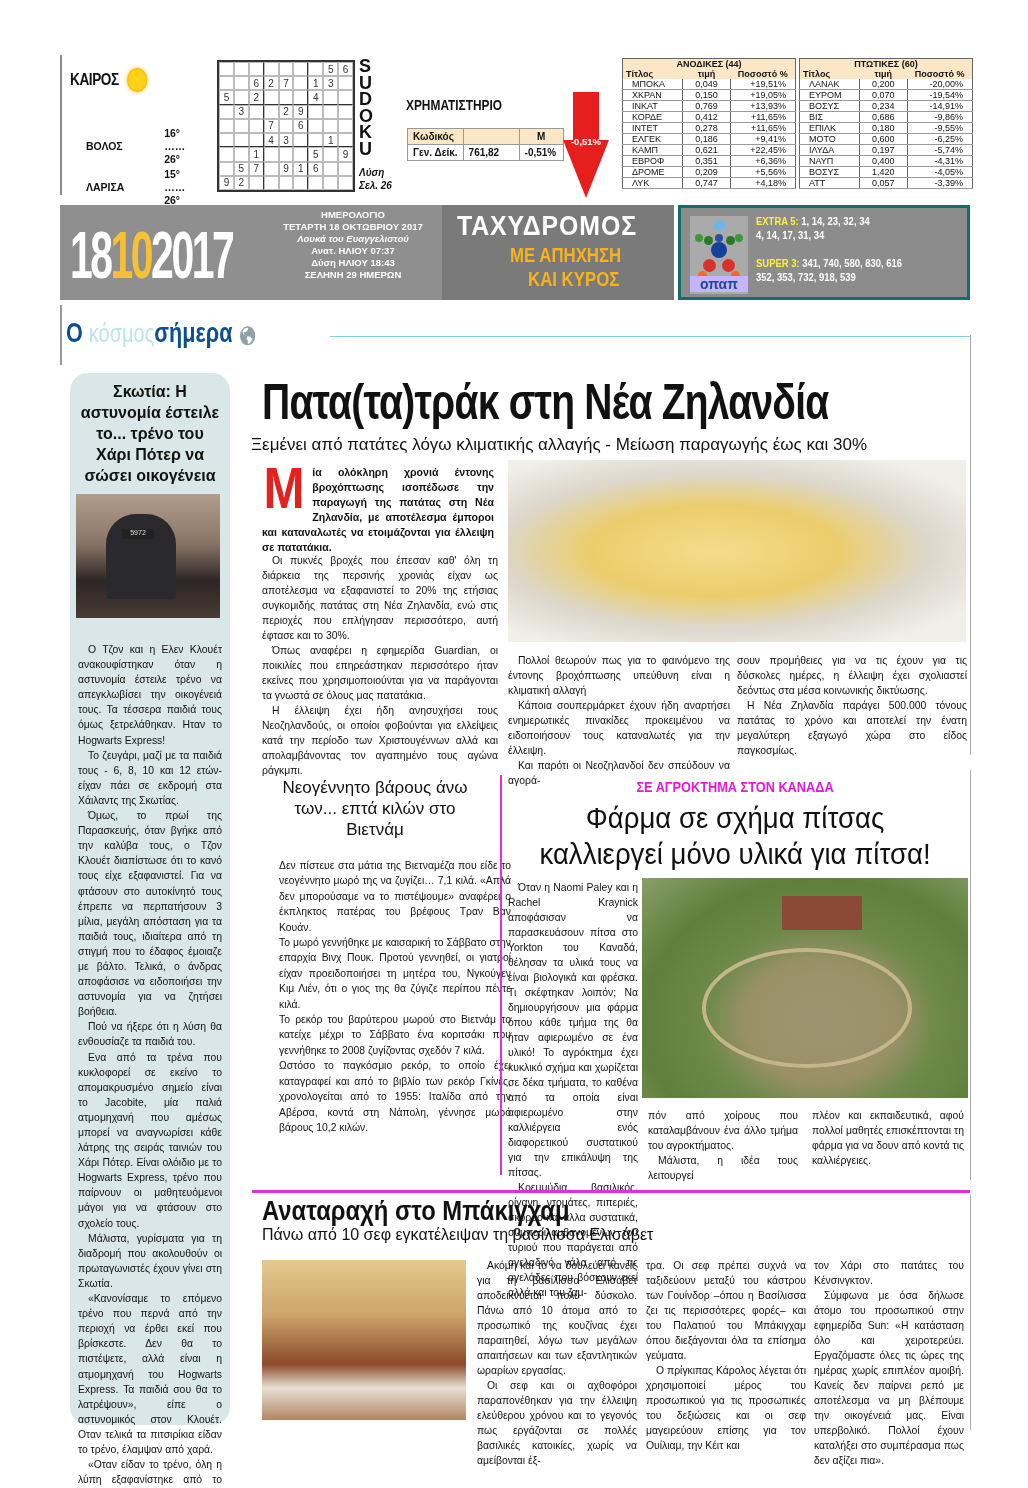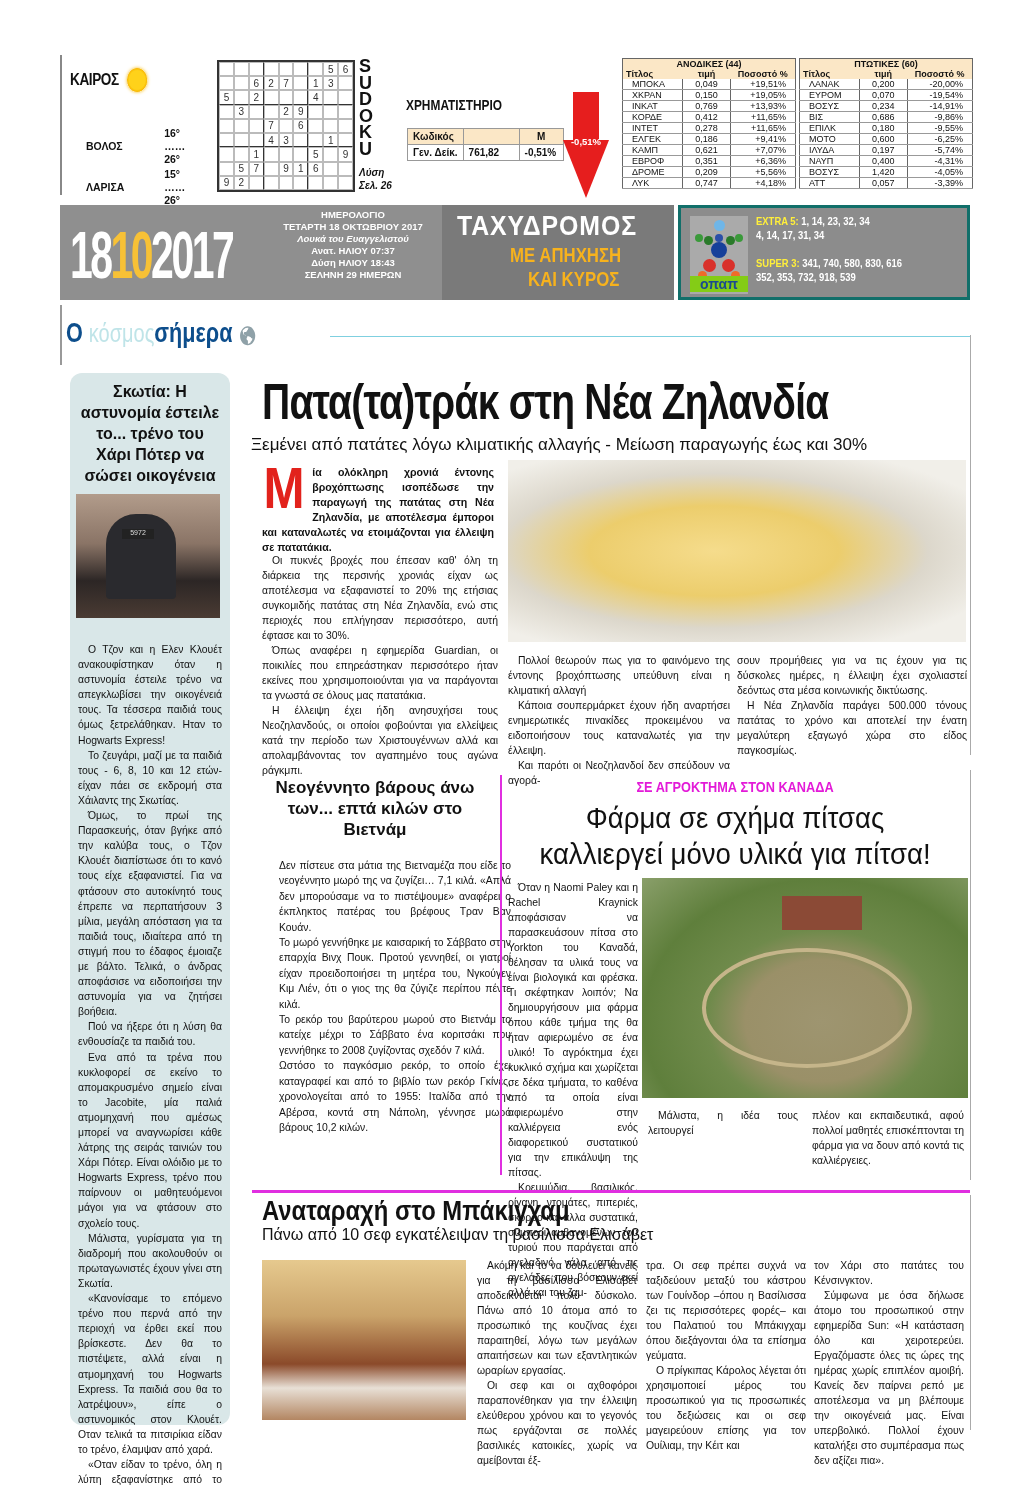--- a/index.html
+++ b/index.html
@@ -42,46 +42,46 @@
 #date-big{left:10px;top:10px;font-weight:bold;font-size:66px;color:#fff;letter-spacing:-4px;transform:scaleX(.62);transform-origin:left;line-height:80px}
 #date-big .hl{color:#f7c136}
 #date-info{left:208px;top:4px;width:170px;text-align:center;color:#fff;font-size:9.5px;font-weight:bold;line-height:12px}
 #post-banner{left:442px;top:205px;width:232px;height:95px;background:#7a7a7a}
 #post-title{left:15px;top:6px;color:#fff;font-weight:bold;font-size:27px;letter-spacing:1px;transform:scaleX(.92);transform-origin:left}
 #post-sub1,#post-sub2{color:#f7b21d;font-weight:bold;font-size:21px;transform:scaleX(.8);transform-origin:left}
 #post-sub1{left:68px;top:38px}
 #post-sub2{left:86px;top:62px}
 #opap{left:678px;top:205px;width:292px;height:95px;background:#8c8c8c;border:3px solid #116f6a}
 #opap-logo{left:9px;top:8px;width:58px;height:78px;background:#aaa;position:absolute}
-#opap-logo .word{position:absolute;bottom:2px;left:0;width:58px;text-align:center;font-size:14px;color:#1b4a8f;font-weight:bold;background:#84cc16}
+#opap-logo .word{position:absolute;bottom:2px;left:0;width:58px;text-align:center;font-size:14px;color:#1b4a8f;font-weight:bold;background:#c4b5fd}
 .ball{position:absolute;border-radius:50%}
 #opap-text{left:75px;top:6px;color:#fff;font-size:10.5px;font-weight:bold;line-height:14px;transform:scaleX(.9);transform-origin:left}
 #opap-text .y{color:#ffef3a}
 
 #section-logo{left:66px;top:318px;font-weight:bold;font-size:27px;color:#0d4e8c;transform:scaleX(.8);transform-origin:left;white-space:nowrap}
 #section-logo .mid{color:#bfe4e8;font-weight:normal;font-size:25px}
 #section-rule{left:330px;top:336px;width:640px;height:1px;background:#7fd0e0}
 
-#sidebar{left:70px;top:373px;width:160px;height:1052px;background:#d9e7e8;border-radius:12px;padding:8px 8px}
+#sidebar{left:70px;top:373px;width:160px;height:1052px;background:#d9e7e8;border-radius:18px;padding:8px 8px}
 #sidebar-title{text-align:center;font-weight:bold;font-size:16px;line-height:21px;color:#111}
 #sidebar-img{margin:8px 0 0 -2px;width:144px;height:124px;background:linear-gradient(180deg,#b29c8b 0%,#8a7466 40%,#2c2625 70%,#4a3b33 100%);position:relative}
 #sidebar-img .boiler{position:absolute;left:30px;top:20px;width:70px;height:85px;background:#2a2a2e;border-radius:30px 30px 4px 4px}
 #sidebar-img .plate{position:absolute;left:46px;top:35px;width:32px;height:10px;background:#222;color:#ddd;font-size:7px;text-align:center}
 #sidebar-body{margin-top:24px;font-size:10.4px;line-height:15.1px;text-align:justify}
 #sidebar-body p{text-indent:10px}
 
 .col{position:absolute;font-size:10.4px;line-height:15px;text-align:justify}
 .col p{text-indent:10px}
 #h1{left:262px;top:373px;font-weight:bold;font-size:50px;letter-spacing:-1px;transform:scaleX(.78);transform-origin:left;white-space:nowrap}
 #sub1{left:251px;top:435px;font-size:17px;white-space:nowrap;color:#111}
 #lead{left:262px;top:465px;width:232px;font-weight:bold;font-size:10.6px;line-height:15px;text-align:justify}
 #dropcap{float:left;color:#e2221c;font-weight:bold;font-size:58px;line-height:46px;margin:0 4px 0 -2px;transform:scaleX(.85)}
 #chip-img{left:508px;top:460px;width:458px;height:182px;background:radial-gradient(ellipse at 45% 50%,#f5dc8c 0%,#eccd6c 35%,#dcd7cb 60%,#f1efe9 85%)}
 
-#h2{left:270px;top:777px;width:210px;text-align:center;font-weight:bold;font-size:17px;line-height:21px}
+#h2{left:270px;top:777px;width:210px;text-align:center;font-weight:normal;font-size:17px;line-height:21px}
 #pink-vline{left:500px;top:775px;width:2px;height:400px;background:#e02fe0}
 #kicker{left:520px;top:778px;width:430px;text-align:center;color:#e31ad8;font-weight:bold;font-size:15px;transform:scaleX(.85)}
 #h3{left:505px;top:800px;width:460px;text-align:center;font-size:30px;line-height:36px;transform:scaleX(.92)}
 #farm-img{left:642px;top:878px;width:326px;height:220px;background:radial-gradient(ellipse at 55% 65%,#9e9570 0%,#9a9068 30%,#6f8a4b 45%,#5f7f3c 70%,#8a9f6a 100%)}
 #farm-img .house{position:absolute;left:140px;top:18px;width:80px;height:34px;background:#8b4a36}
 #farm-img .ring{position:absolute;left:60px;top:70px;width:210px;height:120px;border:4px solid #c5b58a;border-radius:50%}
 #pink-hline{left:252px;top:1190px;width:718px;height:3px;background:#e02fe0}
 #h4{left:262px;top:1195px;font-weight:bold;font-size:28px;transform:scaleX(.85);transform-origin:left;white-space:nowrap}
 #sub4{left:262px;top:1226px;font-size:16px;white-space:nowrap}
 #palace-img{left:262px;top:1260px;width:204px;height:160px;background:linear-gradient(180deg,#e6c98e 0%,#caa36a 35%,#8b4a2a 65%,#e8e0d6 80%,#b38662 100%)}
@@ -270,21 +270,21 @@
         <td class="c3">+11,65%</td>
       </tr>
       <tr>
         <td>ΕΛΓΕΚ</td>
         <td class="c2">0,186</td>
         <td class="c3">+9,41%</td>
       </tr>
       <tr>
         <td>ΚΑΜΠ</td>
         <td class="c2">0,621</td>
-        <td class="c3">+7,07%</td>
+        <td class="c3">+22,45%</td>
       </tr>
       <tr>
         <td>ΕΒΡΟΦ</td>
         <td class="c2">0,351</td>
         <td class="c3">+6,36%</td>
       </tr>
       <tr>
         <td>ΔΡΟΜΕ</td>
         <td class="c2">0,209</td>
         <td class="c3">+5,56%</td>
@@ -457,20 +457,21 @@
   </div>
 <div class="col" style="left:508px;top:880px;width:130px">
   <p>Όταν η Naomi Paley και η Rachel Kraynick αποφάσισαν να παρασκευάσουν πίτσα στο Yorkton του Καναδά, θέλησαν τα υλικά τους να είναι βιολογικά και φρέσκα. Τι σκέφτηκαν λοιπόν; Να δημιουργήσουν μια φάρμα όπου κάθε τμήμα της θα ήταν αφιερωμένο σε ένα υλικό! Το αγρόκτημα έχει κυκλικό σχήμα και χωρίζεται σε δέκα τμήματα, το καθένα από τα οποία είναι αφιερωμένο στην καλλιέργεια ενός διαφορετικού συστατικού για την επικάλυψη της πίτσας.</p>
     <p>Κρεμμύδια, βασιλικός, ρίγανη, ντομάτες, πιπεριές, σκόρδο και άλλα συστατικά, συμπεριλαμβανομένων του τυριού που παράγεται από αγελαδινό γάλα από τις αγελάδες που βόσκουν εκεί αλλά και του ζαμ-</p>
 </div>
 <div id="farm-img" class="abs">
     <div class="house"></div>
     <div class="ring"></div>
   </div>
 <div class="col" style="left:648px;top:1108px;width:150px">
+  <p style="text-indent:0">πόν από χοίρους που καταλαμβάνουν ένα άλλο τμήμα του αγροκτήματος.</p>
     <p>Μάλιστα, η ιδέα τους λειτουργεί</p>
 </div>
 <div class="col" style="left:812px;top:1108px;width:152px">
   <p style="text-indent:0">πλέον και εκπαιδευτικά, αφού πολλοί μαθητές επισκέπτονται τη φάρμα για να δουν από κοντά τις καλλιέργειες.</p>
 </div>
 <div class="vsep" style="left:970px;top:770px;height:410px"></div>
 
 <div id="pink-hline" class="abs"></div>
 <div id="h4" class="abs">Αναταραχή στο Μπάκιγχαμ</div>
 <div id="sub4" class="abs">Πάνω από 10 σεφ εγκατέλειψαν τη βασίλισσα Ελισάβετ</div>

